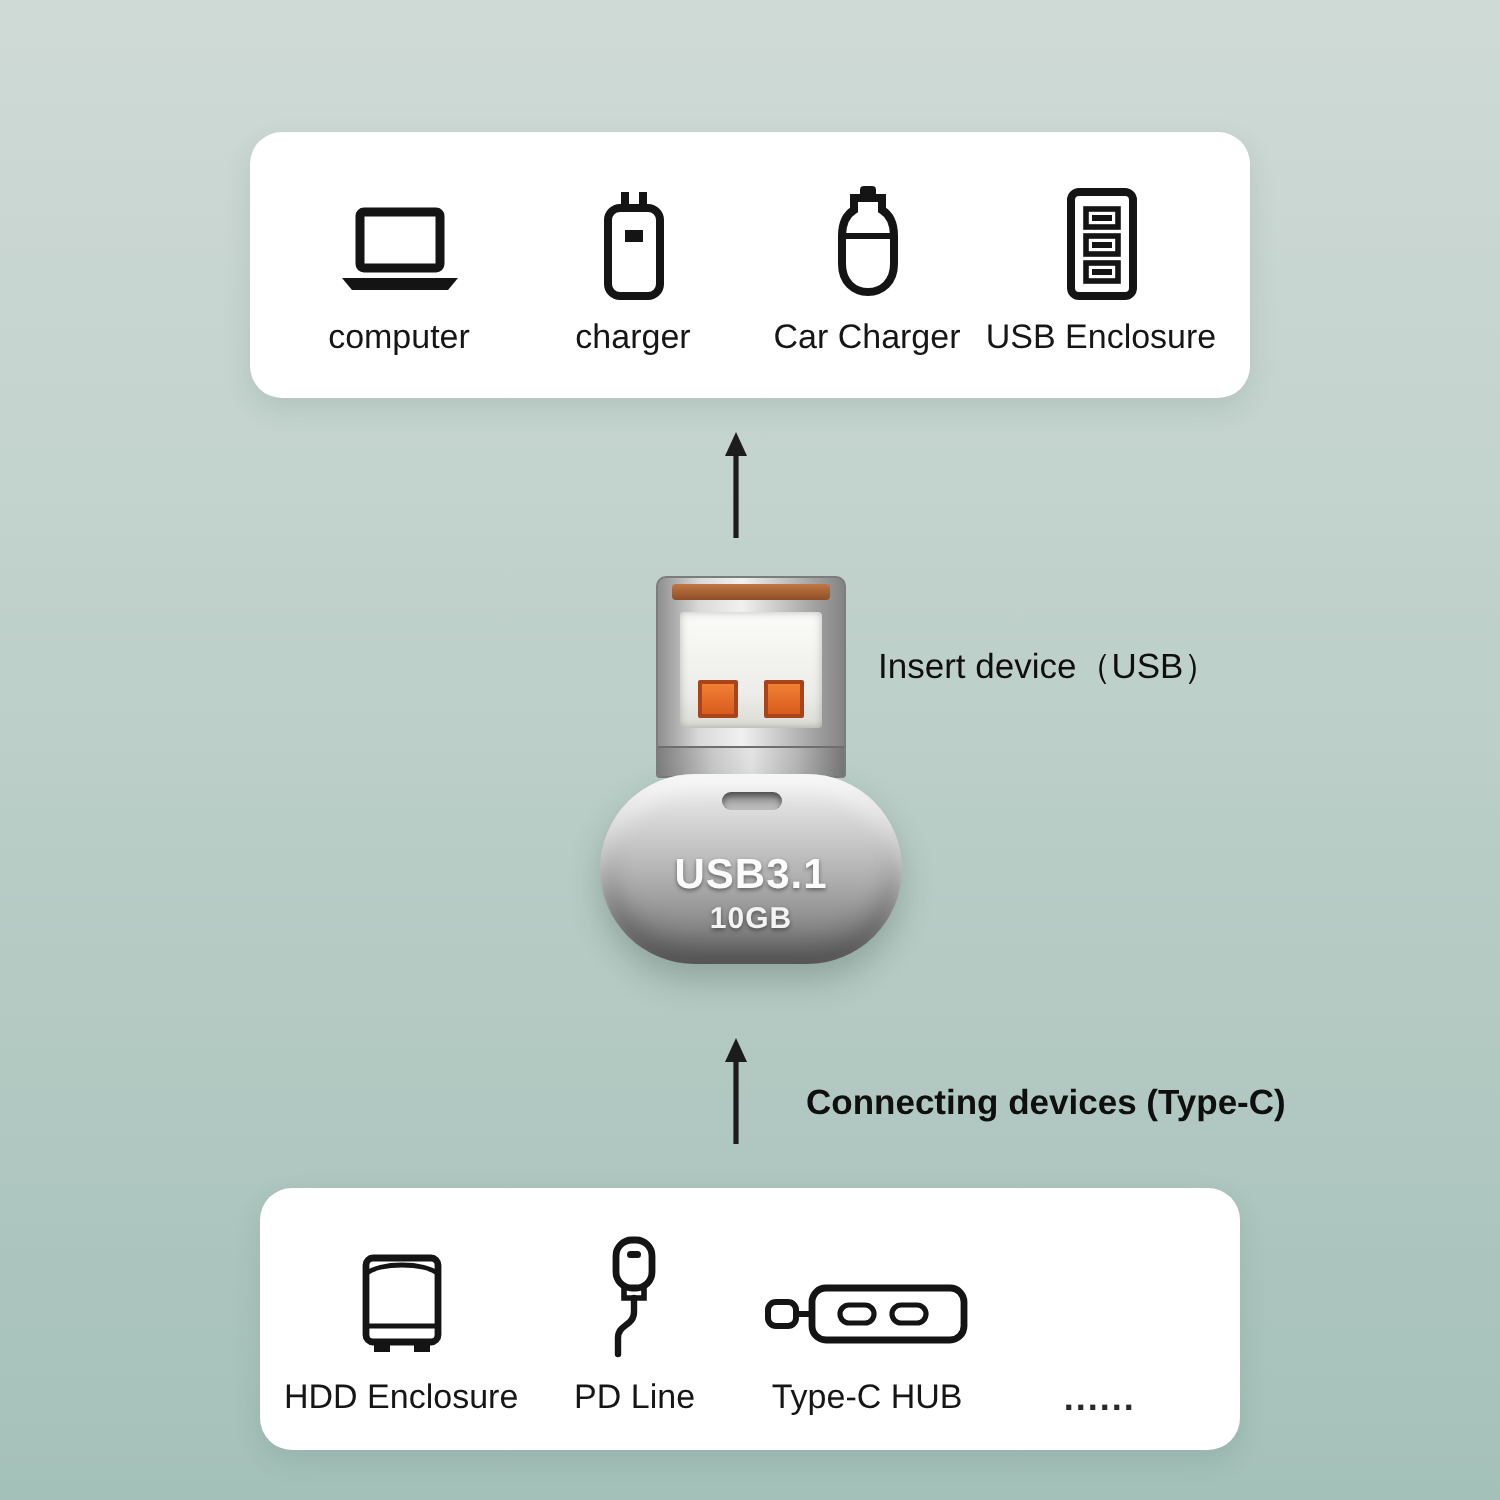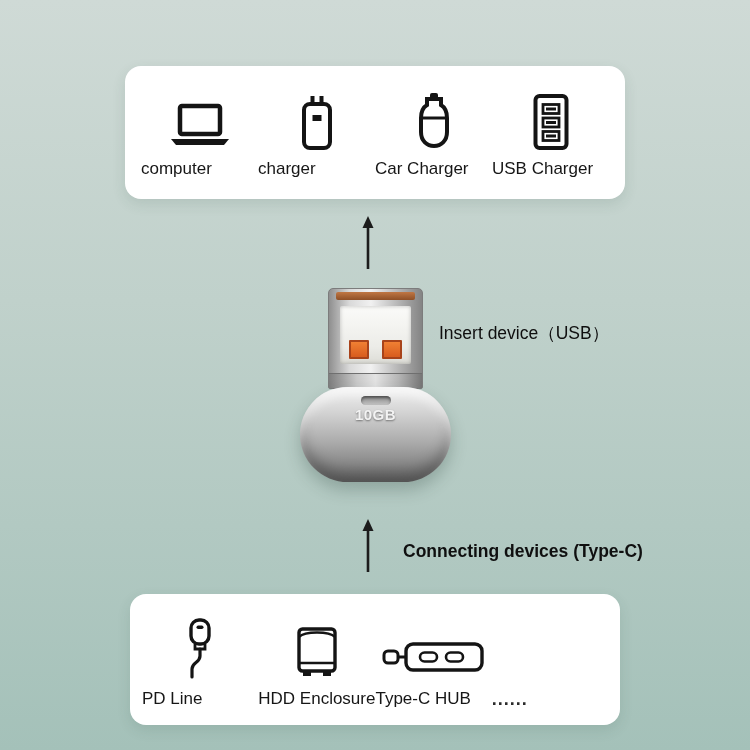--- a/index.html
+++ b/index.html
@@ -5,21 +5,21 @@
   html,body{margin:0;padding:0;}
   body{font-family:"Liberation Sans",sans-serif;}
   .canvas{position:relative;width:750px;height:750px;overflow:hidden;
     background:linear-gradient(180deg,#cfdad6 0%,#c0d1cb 40%,#a4c1b9 100%);}
   .title{position:absolute;top:24px;left:0;width:100%;text-align:center;
     font-size:33px;font-weight:700;color:#0e0e0e;}
   .card{position:absolute;background:#ffffff;border-radius:16px;
     box-shadow:0 5px 14px rgba(40,70,60,0.12);display:flex;box-sizing:border-box;}
   .card.top{left:125px;top:66px;width:500px;height:133px;padding:26px 16px 0;}
   .card.bottom{left:130px;top:594px;width:490px;height:131px;padding:22px 12px 0;}
-  .item{flex:1;display:flex;flex-direction:column;}
+  .item{flex:1;display:flex;flex-direction:column;align-items:center;}
   .iconbox{height:58px;display:flex;align-items:flex-end;justify-content:center;}
   .card.bottom .iconbox{height:64px;}
   .label{margin-top:9px;font-size:17px;color:#161616;white-space:nowrap;}
   .label.dots{font-size:18px;font-weight:700;color:#2a2a2a;letter-spacing:1px;}
   .arrow{position:absolute;width:16px;height:54px;}
   .arrow.a1{left:360px;top:216px;}
   .arrow.a2{left:360px;top:519px;}
   .note{position:absolute;font-size:17.5px;color:#0f0f0f;white-space:nowrap;}
   .note.insert{left:439px;top:321px;}
   .note.connect{left:403px;top:541px;font-weight:bold;}
@@ -96,74 +96,75 @@
             <rect x="11" y="24" width="16" height="9"></rect>
             <rect x="11" y="37.5" width="16" height="9"></rect>
           </g>
           <g fill="#141414">
             <rect x="14" y="13.5" width="10" height="3"></rect>
             <rect x="14" y="27" width="10" height="3"></rect>
             <rect x="14" y="40.5" width="10" height="3"></rect>
           </g>
         </svg>
       </div>
-      <div class="label">USB Charger</div>
+      <div class="label">USB Enclosure</div>
     </div>
   </div>
 
   <svg class="arrow a1" viewBox="0 0 16 54">
     <line x1="8" y1="53" x2="8" y2="11" stroke="#1c1c1c" stroke-width="2.6"></line>
     <polygon points="8,0 2.5,12 13.5,12" fill="#1c1c1c"></polygon>
   </svg>
 
   <div class="note insert">Insert device（USB）</div>
 
   <div class="plug">
     <div class="plug-top"></div>
     <div class="plug-tongue">
       <div class="contact c1"></div>
       <div class="contact c2"></div>
     </div>
     <div class="plug-collar"></div>
   </div>
   <div class="adapter-body">
     <div class="slot"></div>
+    <div class="ptext1">USB3.1</div>
     <div class="ptext2">10GB</div>
   </div>
 
   <svg class="arrow a2" viewBox="0 0 16 54">
     <line x1="8" y1="53" x2="8" y2="11" stroke="#1c1c1c" stroke-width="2.6"></line>
     <polygon points="8,0 2.5,12 13.5,12" fill="#1c1c1c"></polygon>
   </svg>
 
   <div class="note connect">Connecting devices (Type-C)</div>
 
   <div class="card bottom">
     <div class="item">
       <div class="iconbox">
-        <svg width="36" height="62" viewBox="0 0 36 62">
-          <rect x="9" y="2" width="18" height="24" rx="8" fill="none" stroke="#141414" stroke-width="3.4"></rect>
-          <rect x="14.5" y="7.5" width="7" height="3.5" rx="1.75" fill="#141414"></rect>
-          <path d="M13 26 v5 h10 v-5" fill="none" stroke="#141414" stroke-width="2.8"></path>
-          <path d="M18 31 v7 c0 7 -8 6 -8 13 v8" fill="none" stroke="#141414" stroke-width="3.2" stroke-linecap="round"></path>
-        </svg>
-      </div>
-      <div class="label">PD Line</div>
-    </div>
-    <div class="item">
-      <div class="iconbox">
         <svg width="54" height="56" viewBox="0 0 54 56">
           <rect x="9" y="5" width="36" height="42" rx="3.5" fill="none" stroke="#141414" stroke-width="3.4"></rect>
           <path d="M9 13 c6 -6 30 -6 36 0" fill="none" stroke="#141414" stroke-width="2.4"></path>
           <line x1="9" y1="39" x2="45" y2="39" stroke="#141414" stroke-width="2.4"></line>
           <rect x="13" y="47" width="8" height="5" fill="#141414"></rect>
           <rect x="33" y="47" width="8" height="5" fill="#141414"></rect>
         </svg>
       </div>
       <div class="label">HDD Enclosure</div>
+    </div>
+    <div class="item">
+      <div class="iconbox">
+        <svg width="36" height="62" viewBox="0 0 36 62">
+          <rect x="9" y="2" width="18" height="24" rx="8" fill="none" stroke="#141414" stroke-width="3.4"></rect>
+          <rect x="14.5" y="7.5" width="7" height="3.5" rx="1.75" fill="#141414"></rect>
+          <path d="M13 26 v5 h10 v-5" fill="none" stroke="#141414" stroke-width="2.8"></path>
+          <path d="M18 31 v7 c0 7 -8 6 -8 13 v8" fill="none" stroke="#141414" stroke-width="3.2" stroke-linecap="round"></path>
+        </svg>
+      </div>
+      <div class="label">PD Line</div>
     </div>
     <div class="item">
       <div class="iconbox">
         <svg width="104" height="46" viewBox="0 0 104 46">
           <rect x="24" y="10" width="76" height="26" rx="7" fill="none" stroke="#141414" stroke-width="3.4"></rect>
           <rect x="2" y="17" width="14" height="12" rx="4" fill="none" stroke="#141414" stroke-width="3"></rect>
           <line x1="16" y1="23" x2="24" y2="23" stroke="#141414" stroke-width="3"></line>
           <rect x="38" y="18.5" width="17" height="9" rx="4.5" fill="none" stroke="#141414" stroke-width="2.6"></rect>
           <rect x="64" y="18.5" width="17" height="9" rx="4.5" fill="none" stroke="#141414" stroke-width="2.6"></rect>
         </svg>

